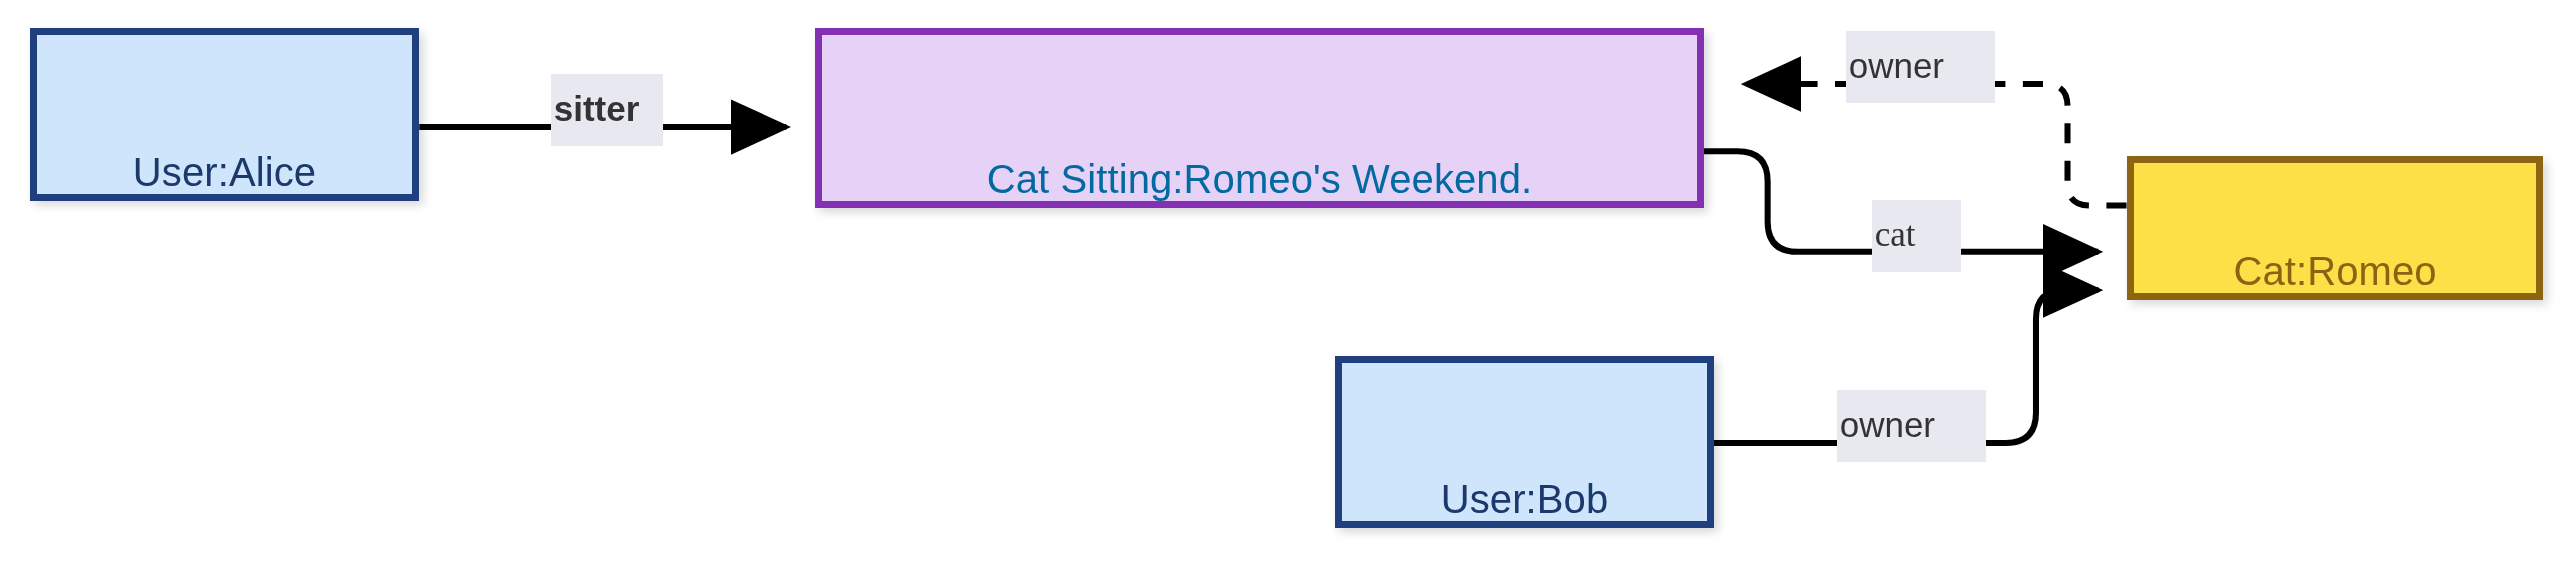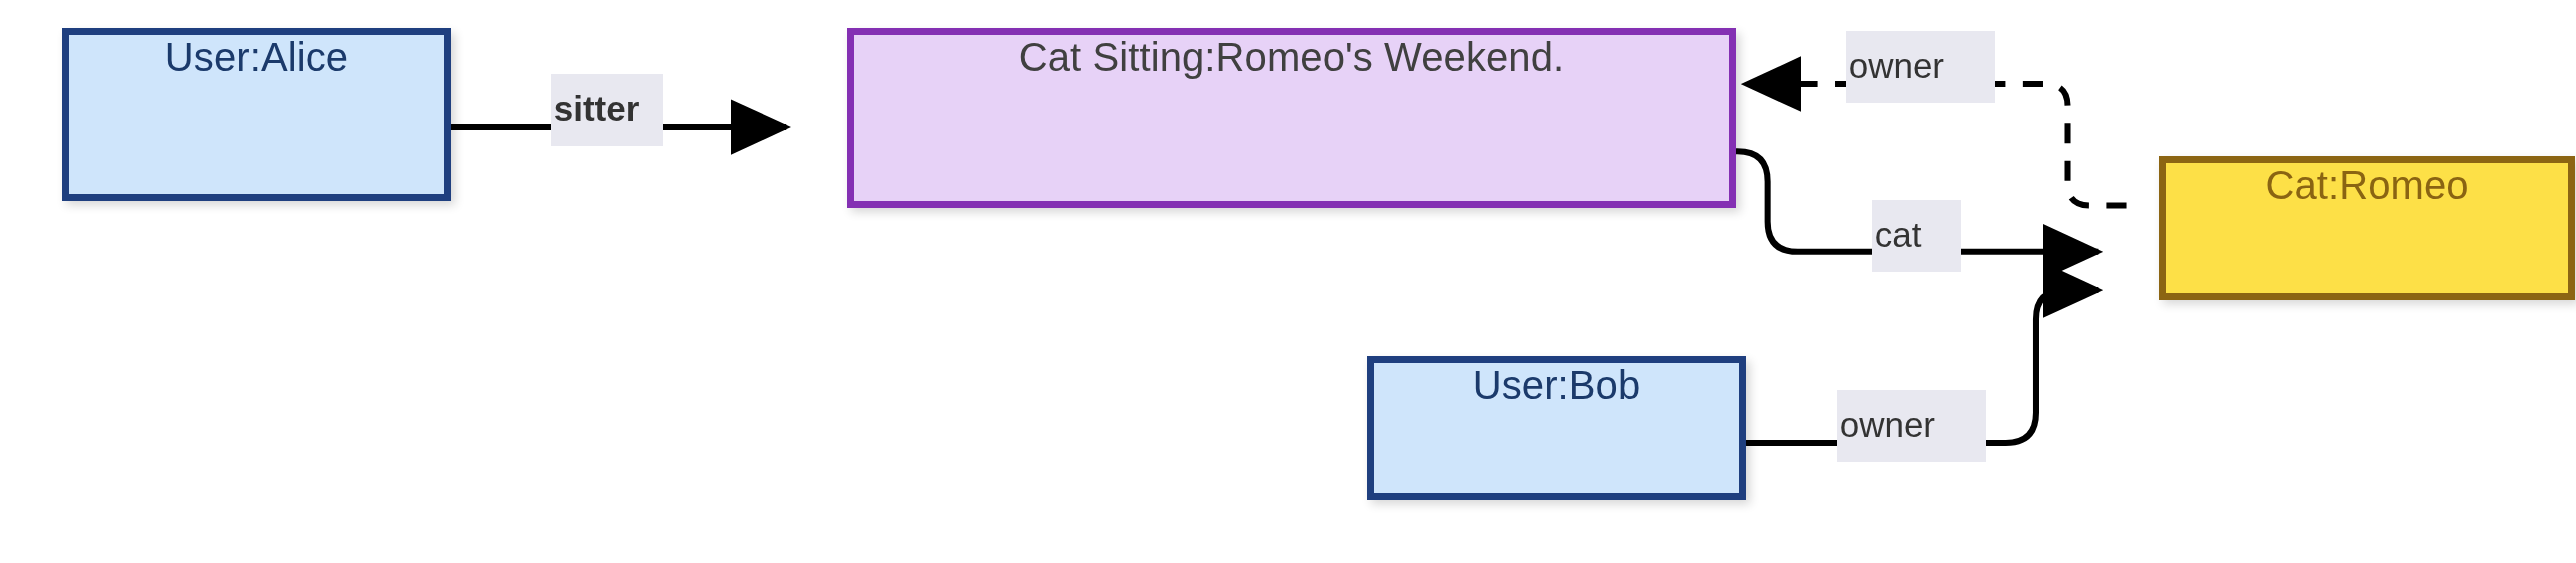--- a/index.html
+++ b/index.html
@@ -20,43 +20,42 @@
   #edge-layer {
     position: absolute;
     left: 0; top: 0;
     width: 2576px;
     height: 564px;
   }
   .node {
     position: absolute;
     box-sizing: border-box;
     display: flex;
-    align-items: flex-start;
+    align-items: flex-end;
     justify-content: center;
     text-align: center;
     box-shadow: 4px 5.4px 9.4px rgba(0,0,0,0.16);
     z-index: 5;
-    margin-left: 32px;
   }
   .node-label {
     font-size: 40px;
     line-height: 1.1;
     letter-spacing: 0.1px;
     white-space: nowrap;
   }
   .node-user {
     background: #cfe5fb;
     border: 7.4px solid #1f3f7f;
   }
   .node-user .node-label { color: #1b3a6b; }
   .node-sitting {
     background: #e7d2f7;
     border: 7.4px solid #8430b3;
   }
-  .node-sitting .node-label { color: #404040; }
+  .node-sitting .node-label { color: #0369a1; }
   .node-cat {
     background: #fde047;
     border: 7.4px solid #8c6513;
   }
   .node-cat .node-label { color: #8a6412; }
 
   .edge-label {
     position: absolute;
     background: #e8e8f0;
     color: #333333;
@@ -102,33 +101,33 @@
   </div>
 
   <div class="node node-sitting" style="left:815px; top:28px; width:889px; height:180px;">
     <span class="node-label">Cat Sitting:Romeo's Weekend.</span>
   </div>
 
   <div class="node node-cat" style="left:2127px; top:156px; width:416px; height:144px;">
     <span class="node-label">Cat:Romeo</span>
   </div>
 
-  <div class="node node-user" style="left:1335px; top:356px; width:379px; height:144px;">
+  <div class="node node-user" style="left:1335px; top:356px; width:379px; height:172px;">
     <span class="node-label">User:Bob</span>
   </div>
 
   <div class="edge-label" style="left:551px; top:74px; width:107px;font-weight:bold;">
     <span>sitter</span>
   </div>
 
   <div class="edge-label" style="left:1846px; top:31px; width:144px;">
     <span>owner</span>
   </div>
 
-  <div class="edge-label" style="left:1872px; top:200px; width:84px;">
+  <div class="edge-label" style="left:1872px; top:200px; width:84px;font-family:Liberation Serif, serif;">
     <span>cat</span>
   </div>
 
   <div class="edge-label" style="left:1837px; top:390px; width:144px;">
     <span>owner</span>
   </div>
 
 </div>
 
 

